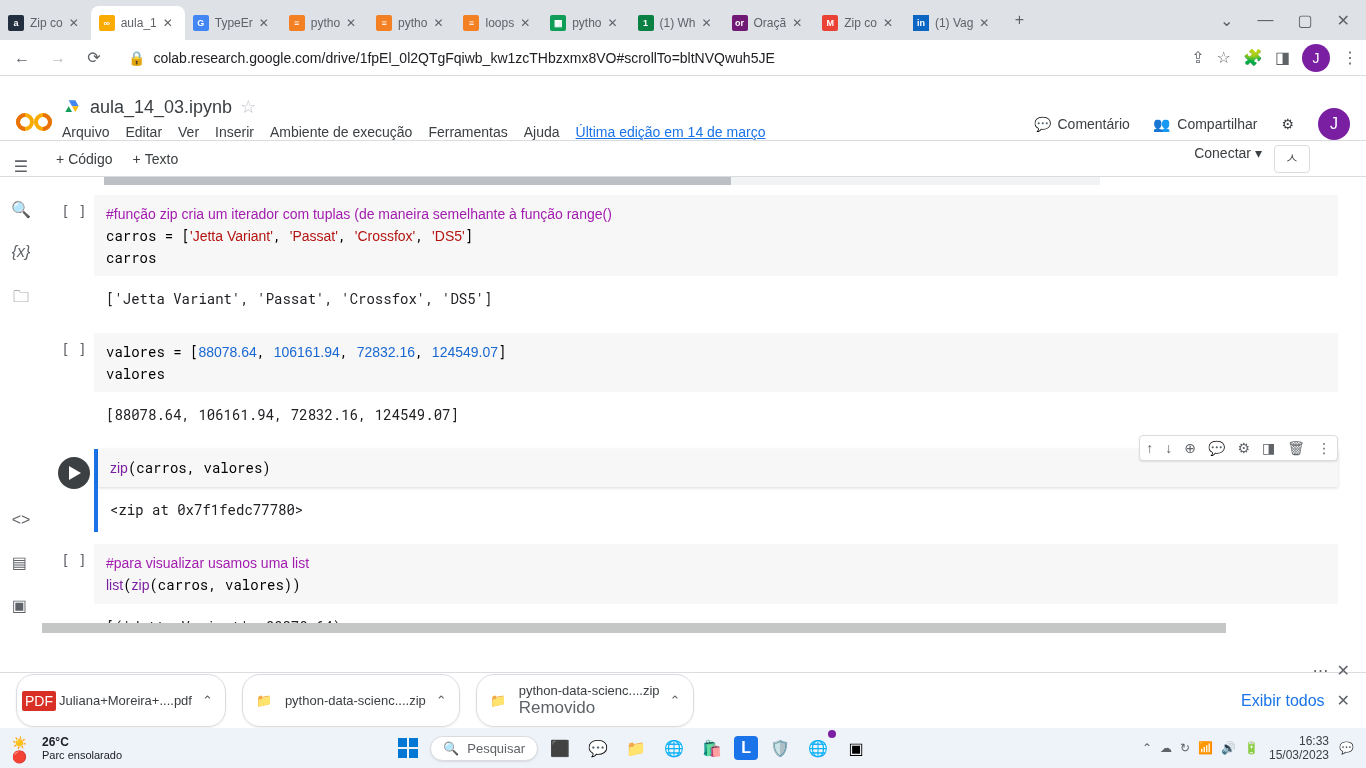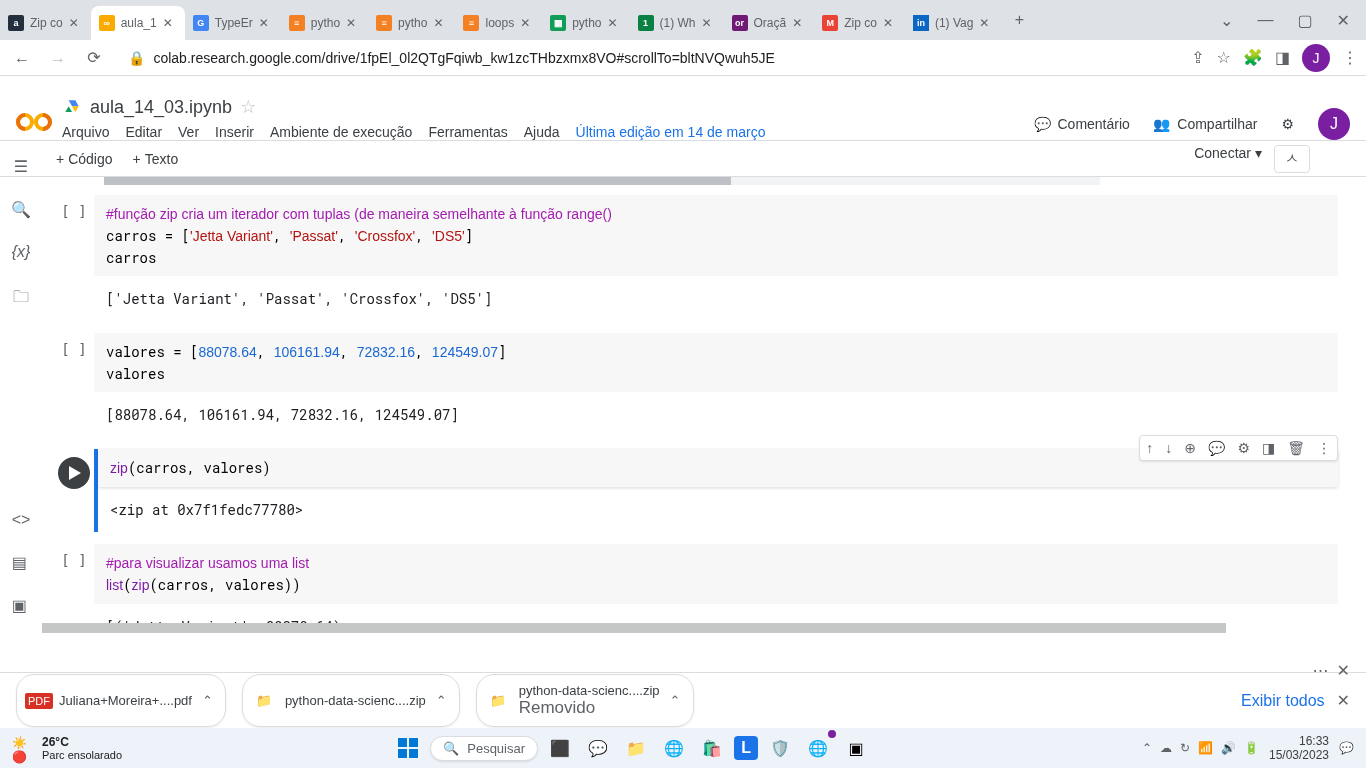--- a/index.html
+++ b/index.html
@@ -21,21 +21,21 @@
 .avatar{width:28px;height:28px;border-radius:50%;background:#7b1fa2;color:#fff;display:flex;align-items:center;justify-content:center;font-size:14px}
 .colab-header{height:65px;background:#fff;display:flex;align-items:flex-end;padding:10px 16px 0 16px;gap:10px;border-bottom:1px solid #dadce0}
 .co-logo{width:36px;height:36px;display:flex;align-items:center}
 .header-main{flex:1}
 .file-row{display:flex;align-items:center;gap:8px}
 .drive-icon{width:20px;height:20px}
 .filename{font-size:18px;color:#3c4043}
 .star{color:#bdc1c6;font-size:18px}
 .menu-row{display:flex;gap:16px;font-size:14px;color:#3c4043;margin-top:6px}
 .menu-row span{cursor:pointer}
-.last-edit{color:#1a73e8;}
+.last-edit{color:#1a73e8;text-decoration:underline}
 .header-right{display:flex;align-items:center;gap:24px;color:#3c4043;font-size:14px;margin-top:4px}
 .hr-item{display:flex;align-items:center;gap:6px;cursor:pointer}
 .avatar2{width:32px;height:32px;border-radius:50%;background:#7b1fa2;color:#fff;display:flex;align-items:center;justify-content:center;font-size:16px}
 .toolbar{height:36px;display:flex;align-items:center;padding:0 56px;gap:20px;border-bottom:1px solid #dadce0;font-size:14px;color:#3c4043}
 .tb-btn{display:flex;align-items:center;gap:4px;cursor:pointer}
 .tb-right{margin-left:auto;display:flex;align-items:flex-start;gap:12px}
 .connect{color:#3c4043}
 .sidebar{position:absolute;left:0;top:141px;width:42px;height:490px;display:flex;flex-direction:column;align-items:center;padding-top:16px;gap:24px;color:#5f6368}
 .sidebar-bottom{margin-top:auto;display:flex;flex-direction:column;gap:24px;padding-bottom:16px}
 .content{position:absolute;left:42px;top:177px;right:16px;height:455px;overflow:hidden}
@@ -315,21 +315,21 @@
   </div>
 
 <div class="downloads">
   <div class="dots-close">
     <span>⋯</span>
     <span>✕</span>
   </div>
   <div id="dl-items" style="display:flex;gap:16px">
       <div class="dl-item">
         <div class="dl-icon">
-          <span style="background:#d93025;color:#fff;font-size:11px;padding:2px 3px;border-radius:2px">PDF</span>
+          <span style="background:#d93025;color:#fff;font-size:14px;padding:2px 3px;border-radius:2px">PDF</span>
         </div>
         <div>
           <div>Juliana+Moreira+....pdf</div>
         </div>
         <span style="color:#5f6368">⌃</span>
       </div>
       <div class="dl-item">
         <div class="dl-icon">
           <span>📁</span>
         </div>

